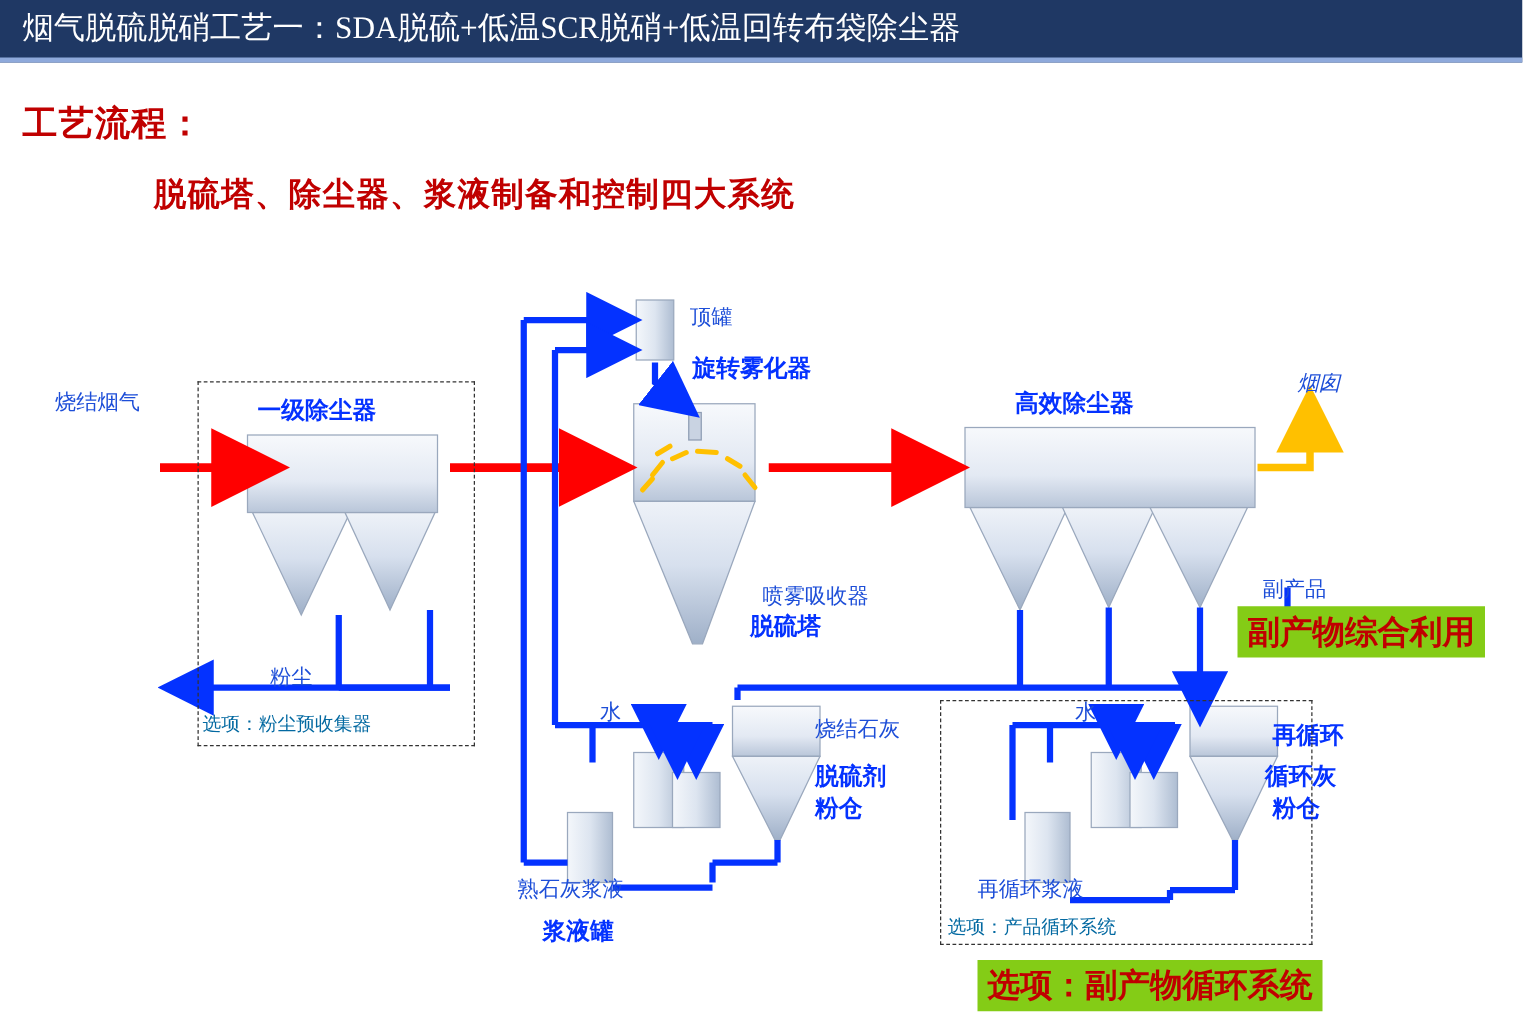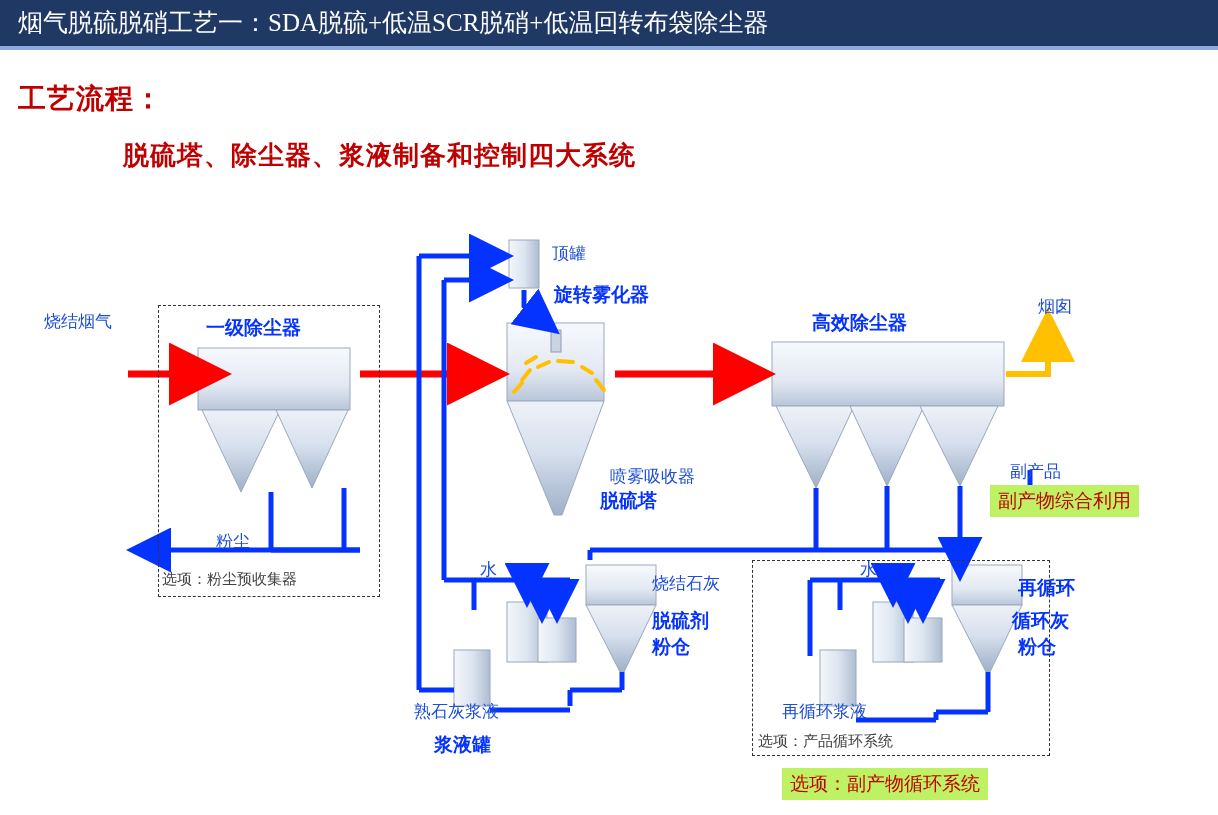--- a/index.html
+++ b/index.html
@@ -45,25 +45,25 @@
   }
   
   .lbl {
     position:absolute;
     white-space:nowrap;
     font-size:17px;
     color:#000000;
   }
   .lbl-blue { color:#0432ff; font-weight:bold; font-size:19px; }
   .lbl-blk { color:#1d4ed8; font-size:17px; }
-  .lbl-blk-sm { color:#404040; font-size:15px; }
+  .lbl-blk-sm { color:#0369a1; font-size:15px; }
   .red-box {
     position:absolute;
-    color:#c00000; font-weight:normal; font-size:19px;
-    background:#bef264;
+    color:#c00000; font-weight:bold; font-size:26px;
+    background:#84cc16;
     padding:3px 8px;
     white-space:nowrap;
   }
   .dashed-box {
     position:absolute;
     border:1.5px dashed #333;
   }
   svg { position:absolute; left:0; top:0; overflow:visible; }
 </style>
 </head>
@@ -227,21 +227,21 @@
   <div class="lbl lbl-blue" style="left:176px; top:95px;">一级除尘器</div>
   <div class="lbl lbl-blk" style="left:186px; top:310px;">粉尘</div>
   <div class="lbl lbl-blk-sm" style="left:132px; top:350px;">选项：粉尘预收集器</div>
 
   <div class="lbl lbl-blk" style="left:522px; top:22px;">顶罐</div>
   <div class="lbl lbl-blue" style="left:524px; top:62px;">旋转雾化器</div>
   <div class="lbl lbl-blk" style="left:580px; top:245px;">喷雾吸收器</div>
   <div class="lbl lbl-blue" style="left:570px; top:268px;">脱硫塔</div>
 
   <div class="lbl lbl-blue" style="left:782px; top:90px;">高效除尘器</div>
-  <div class="lbl lbl-blk" style="left:1008px; top:75px;">烟囱</div>
+  <div class="lbl lbl-blk" style="left:1008px; top:75px;font-style:italic;">烟囱</div>
   <div class="lbl lbl-blk" style="left:980px; top:240px;">副产品</div>
 
   <div class="lbl lbl-blk" style="left:450px; top:338px;">水</div>
   <div class="lbl lbl-blk" style="left:830px; top:338px;">水</div>
 
   <div class="lbl lbl-blk" style="left:384px; top:480px;">熟石灰浆液</div>
   <div class="lbl lbl-blue" style="left:404px; top:512px;">浆液罐</div>
   <div class="lbl lbl-blk" style="left:622px; top:352px;">烧结石灰</div>
   <div class="lbl lbl-blue" style="left:622px; top:388px;">脱硫剂</div>
   <div class="lbl lbl-blue" style="left:622px; top:414px;">粉仓</div>

